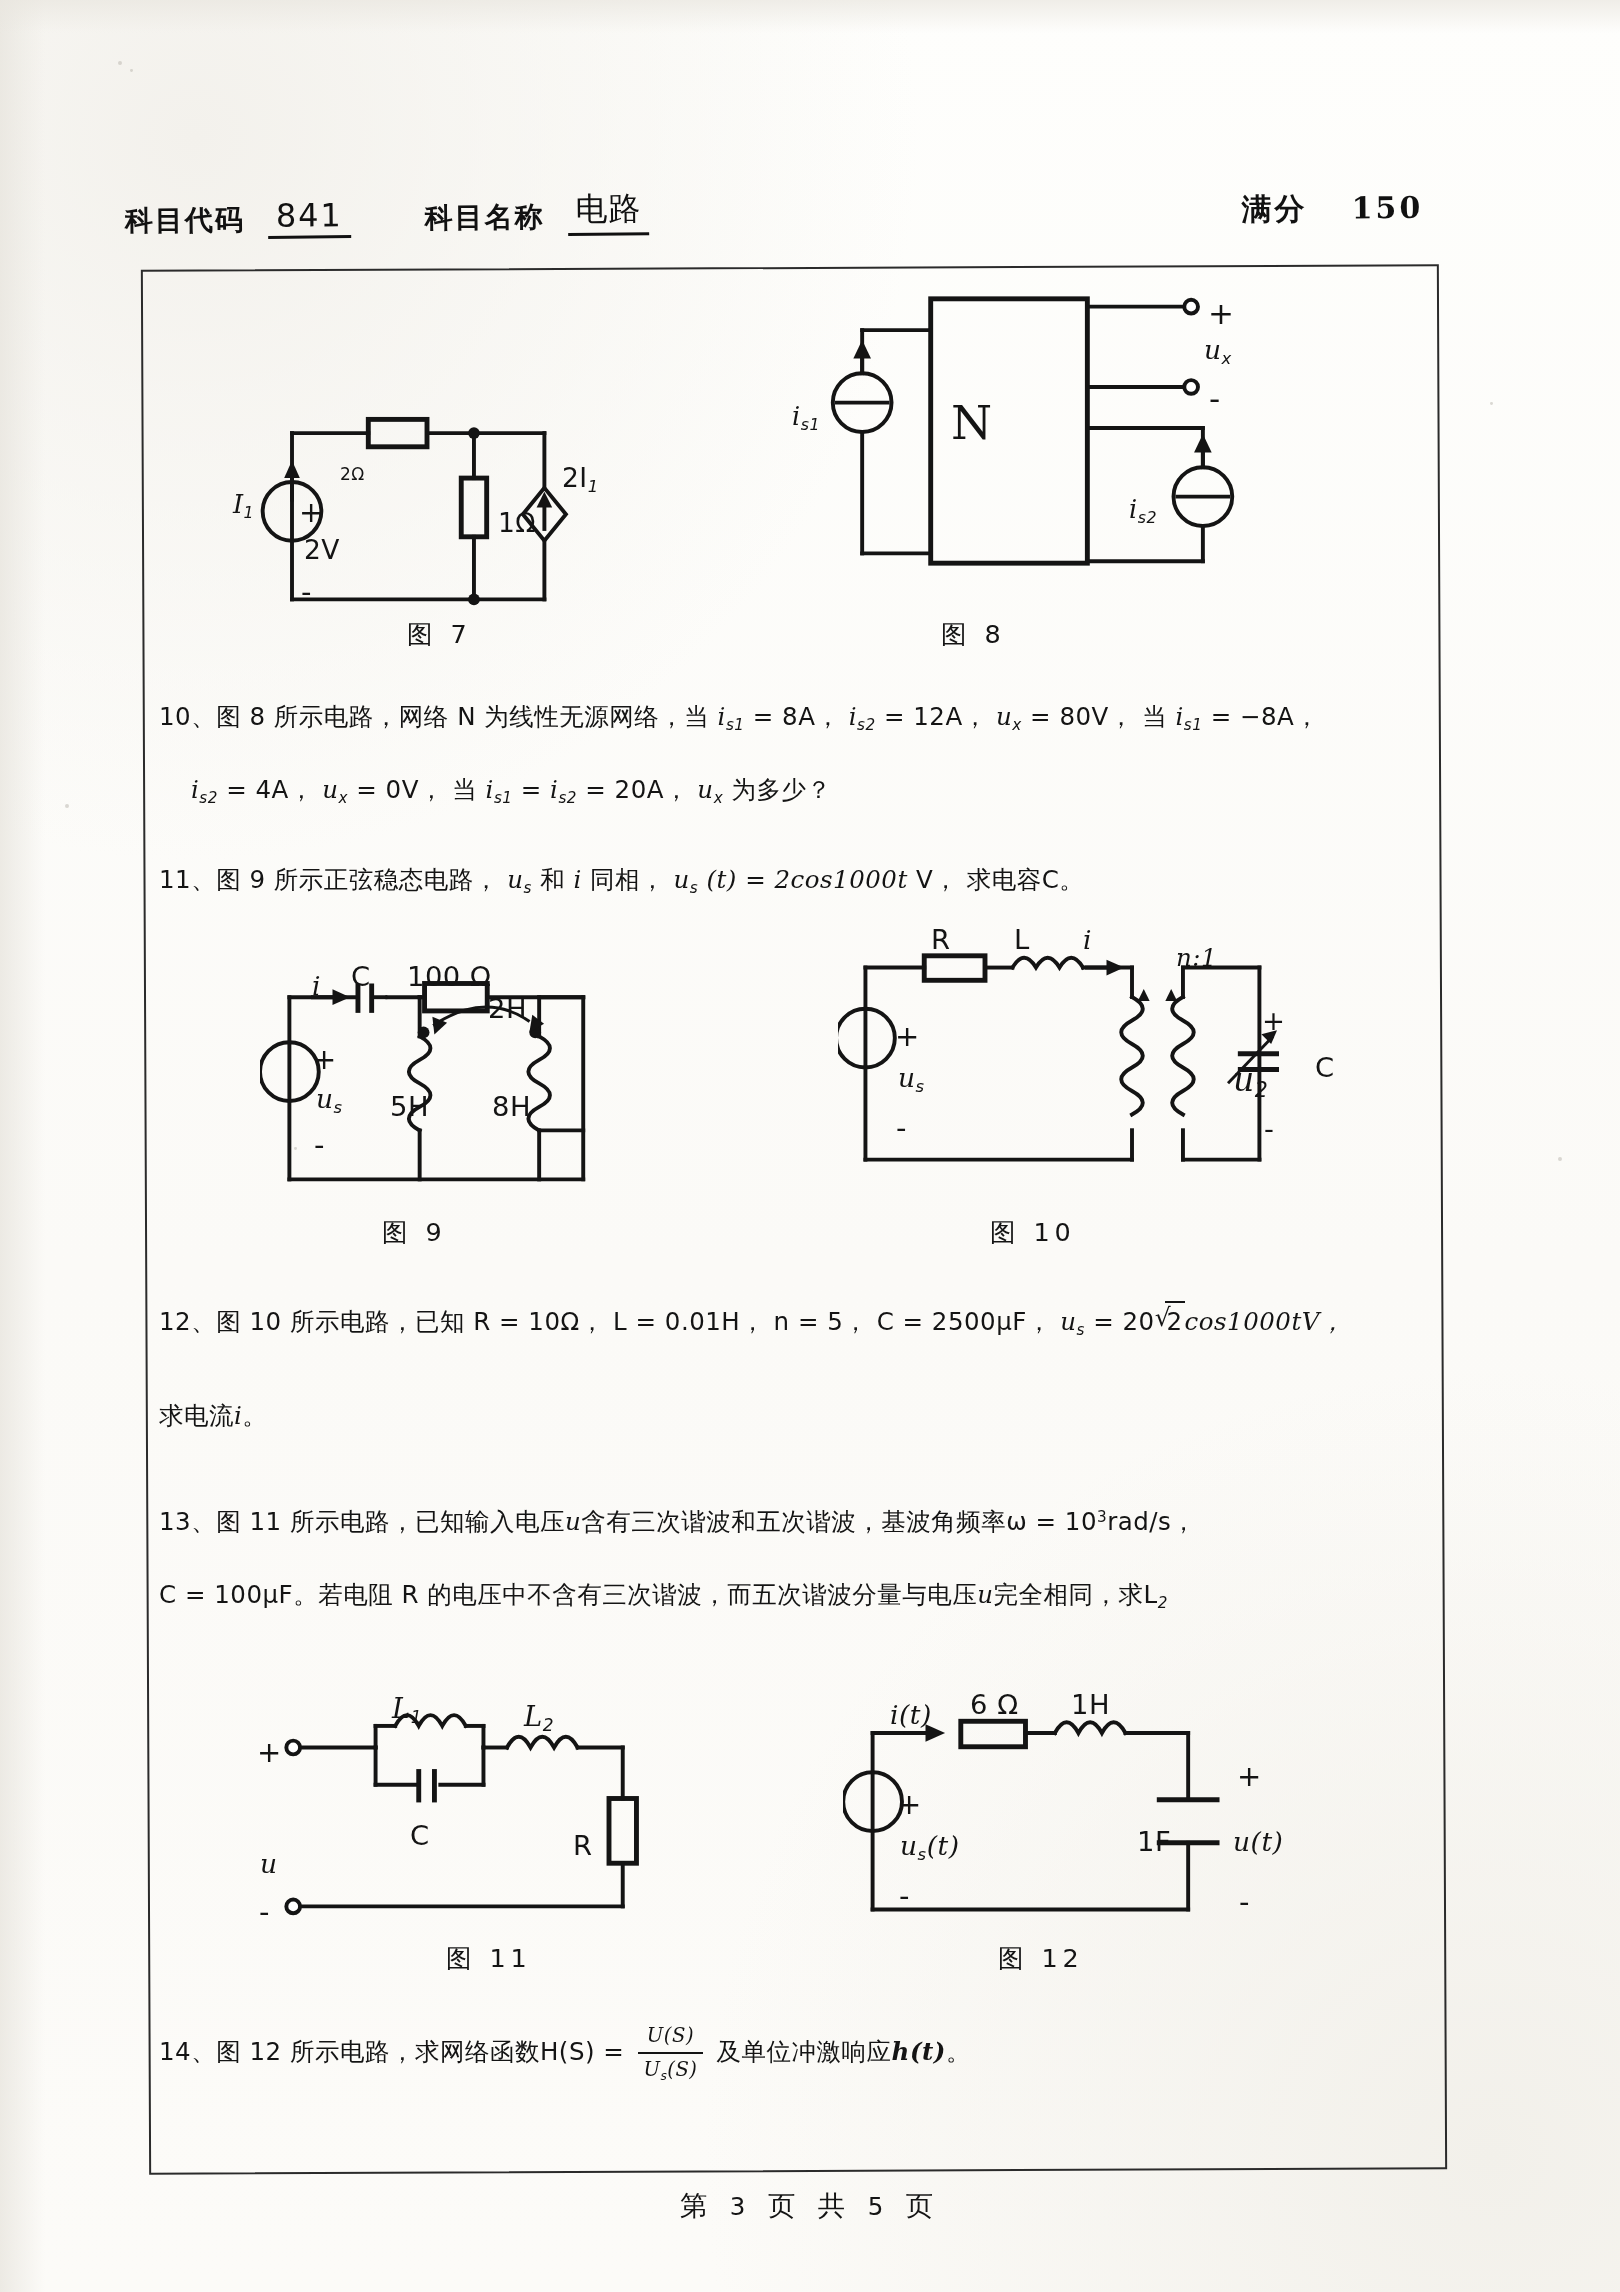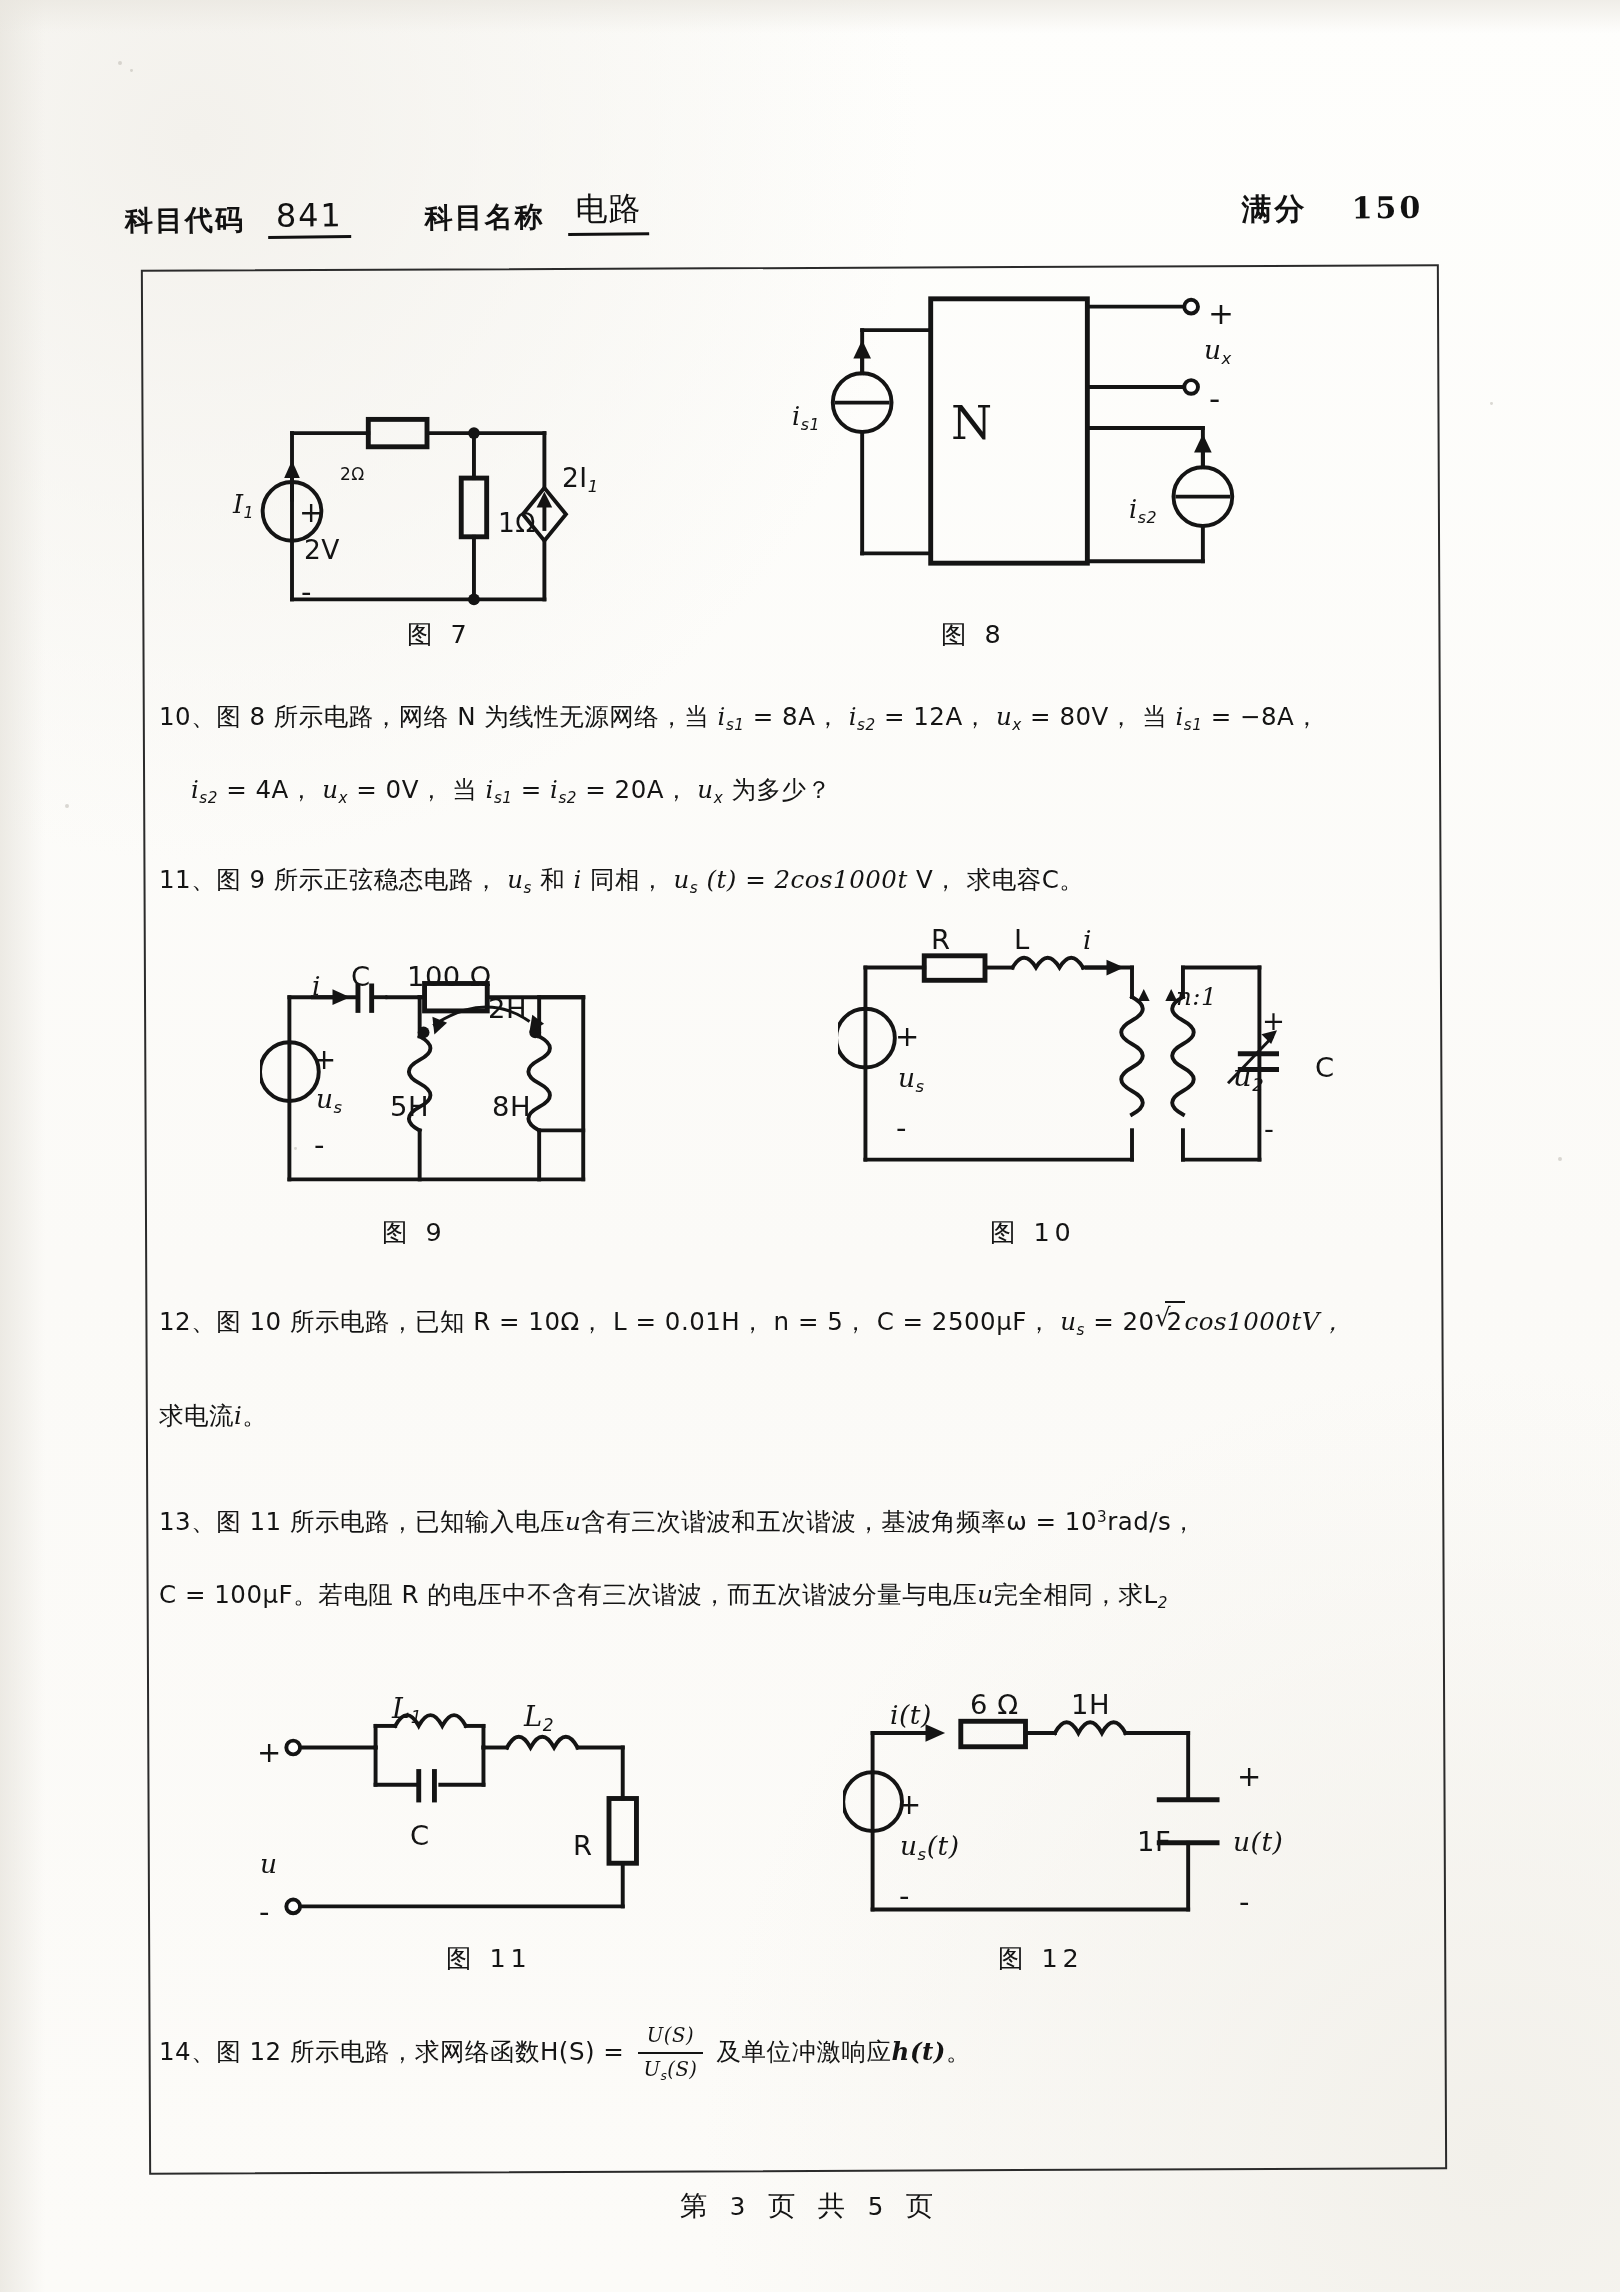--- a/index.html
+++ b/index.html
@@ -360,23 +360,23 @@
 </svg>
 </div>
 <div class="q" style="left:931px;top:919px;font-size:27.4px;">R</div>
 <div class="q" style="left:1014px;top:919px;font-size:27.4px;">L</div>
 <div class="q" style="left:1083px;top:919px;font-size:26.5px;"><span class="mi">i</span></div>
 <div class="q" style="left:895px;top:1014px;font-size:29px;">+</div>
 <div class="q" style="left:898px;top:1057px;font-size:26.5px;">
   <span class="mi">u</span><span class="sub">s</span>
 </div>
 <div class="q" style="left:896px;top:1106px;font-size:29px;">-</div>
-<div class="q" style="left:1176px;top:939px;font-size:24.5px;margin-top:39px;"><span class="mi">n:1</span></div>
+<div class="q" style="left:1176px;top:939px;font-size:24.5px;"><span class="mi">n:1</span></div>
 <div class="q" style="left:1262px;top:1000px;font-size:27.4px;">+</div>
-<div class="q" style="left:1233px;top:1054px;font-size:29px;">
+<div class="q" style="left:1233px;top:1054px;font-size:33px;">
   <span class="mi">u</span><span class="sub">2</span>
 </div>
 <div class="q" style="left:1315px;top:1047px;font-size:27.4px;">C</div>
 <div class="q" style="left:1264px;top:1108px;font-size:27.4px;">-</div>
 <div class="cap" style="left:990px;top:1215px;">图 10</div>
 
 <div class="q" style="left:159px;top:1301px;">
   <span>12、图 10 所示电路，已知</span>
   <span>R = 10Ω，</span>
   <span>L = 0.01H，</span>

